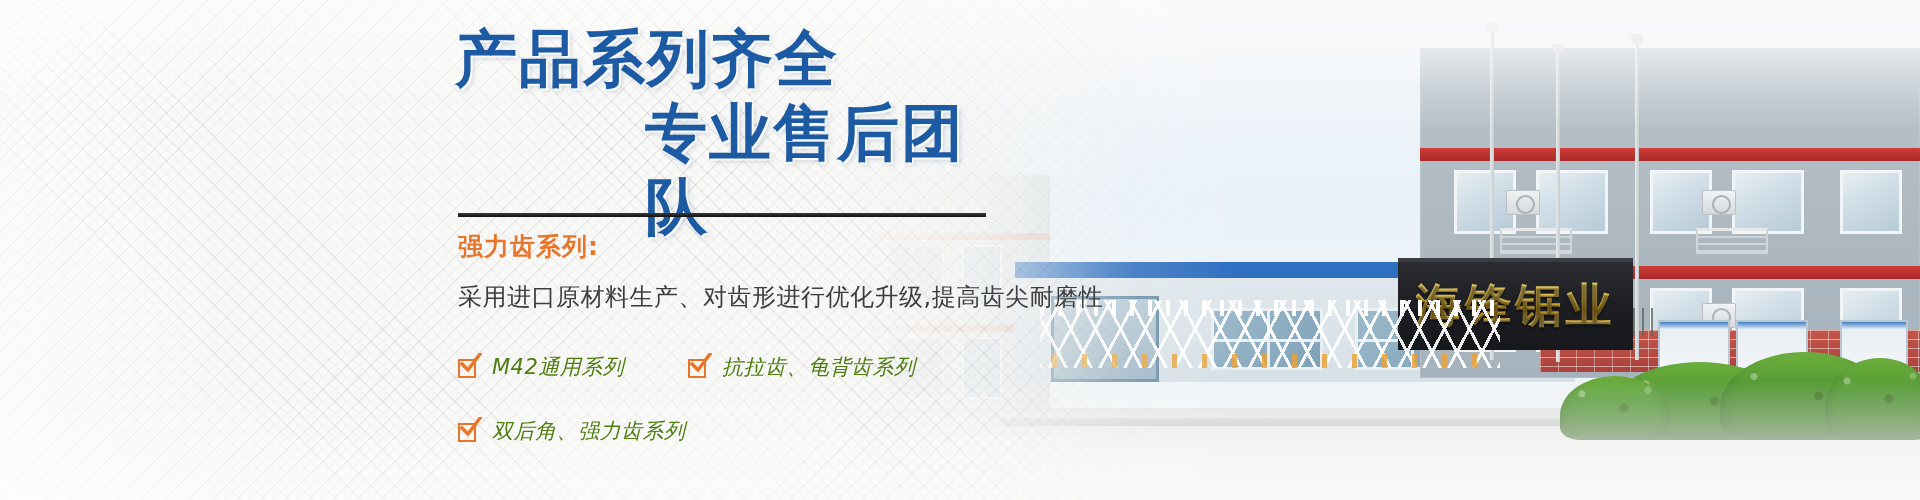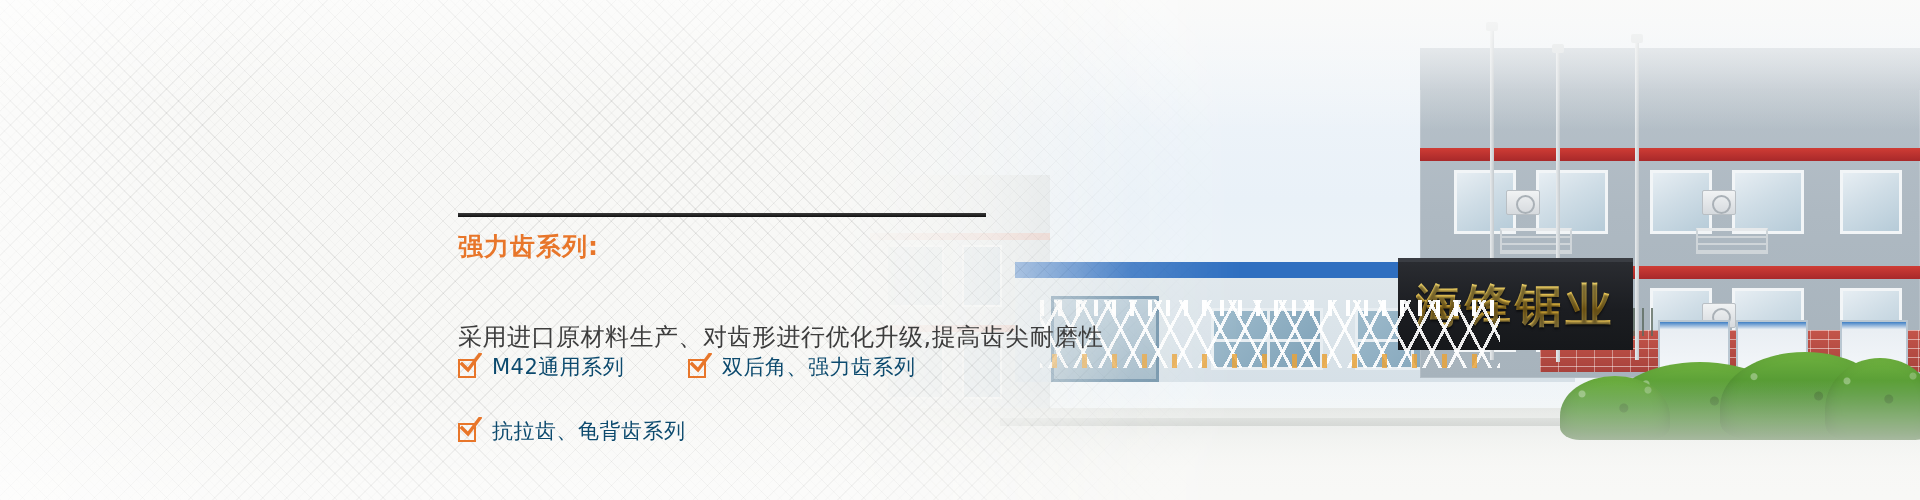--- a/index.html
+++ b/index.html
@@ -230,42 +230,42 @@
   }
 
   .feature-title {
     position:absolute; left:458px; top:230px;
     font-family:"DejaVu Sans","Liberation Sans",sans-serif;
     font-size:25px; font-weight:bold; color:#e8762a; letter-spacing:1px;
   }
   .feature-desc {
     position:absolute; left:458px; top:281px;
     font-family:"DejaVu Sans","Liberation Sans",sans-serif;
-    font-size:24px; color:#3d3d3d; letter-spacing:.5px; white-space:nowrap;margin-top:40px;
+    font-size:24px; color:#3d3d3d; letter-spacing:.5px; white-space:nowrap;
   }
 
   .bullets {
     position:absolute; left:458px; top:353px;
     width:540px;
     display:grid;
     grid-template-columns:230px 240px;
     grid-row-gap:36px;
   }
   .bullet { display:flex; align-items:center; gap:14px; }
   .chk { position:relative; width:20px; height:21px; flex:0 0 20px; }
   .chk .box {
     position:absolute; left:0; top:2px; width:18px; height:19px;
     border:2px solid #e8762a; background:transparent;
   }
   .chk .tick {
     position:absolute; left:2px; top:-4px; width:22px; height:20px;
   }
   .bullet .txt {
     font-family:"DejaVu Sans","Liberation Sans",sans-serif;
-    font-size:21px; color:#0c4a6e; white-space:nowrap; letter-spacing:.5px;
+    font-size:21px; color:#4d7c0f; white-space:nowrap; letter-spacing:.5px;font-style:italic;
   }
 </style>
 </head>
 <body>
 
 <div id="banner">
 
   <div class="texture"></div>
   <div class="vignette"></div>
 
@@ -339,20 +339,24 @@
     <div class="hedge" style="left:880px;top:352px;width:170px;height:88px"></div>
     <div class="hedge" style="left:985px;top:358px;width:110px;height:82px"></div>
     <div class="hedge" style="left:720px;top:376px;width:110px;height:64px"></div>
 
     <div class="photo-fade-top"></div>
     <div class="photo-fade-bottom"></div>
   </div>
 
   <div class="content">
 
+    <div class="headline">
+      <span class="l1">产品系列齐全</span>
+      <span class="l2">专业售后团队</span>
+    </div>
 
     <div class="rule"></div>
 
     <div class="feature-title">强力齿系列:</div>
     <div class="feature-desc">采用进口原材料生产、对齿形进行优化升级,提高齿尖耐磨性</div>
 
     <div class="bullets">
 
       <div class="bullet">
         <span class="chk">
@@ -365,28 +369,28 @@
       </div>
 
 
       <div class="bullet">
         <span class="chk">
           <span class="box"></span>
           <svg class="tick" viewBox="0 0 22 20">
             <path d="M2 11 L8 17 L20 1" fill="none" stroke="#e8762a" stroke-width="3.4" stroke-linecap="square"></path>
           </svg>
         </span>
-        <span class="txt">双后角、强力齿系列</span>
+        <span class="txt">抗拉齿、龟背齿系列</span>
       </div>
 
       <div class="bullet">
         <span class="chk">
           <span class="box"></span>
           <svg class="tick" viewBox="0 0 22 20">
             <path d="M2 11 L8 17 L20 1" fill="none" stroke="#e8762a" stroke-width="3.4" stroke-linecap="square"></path>
           </svg>
         </span>
-        <span class="txt">抗拉齿、龟背齿系列</span>
+        <span class="txt">双后角、强力齿系列</span>
       </div>
 
     </div>
   </div>
 </div>
 
 </body></html>

